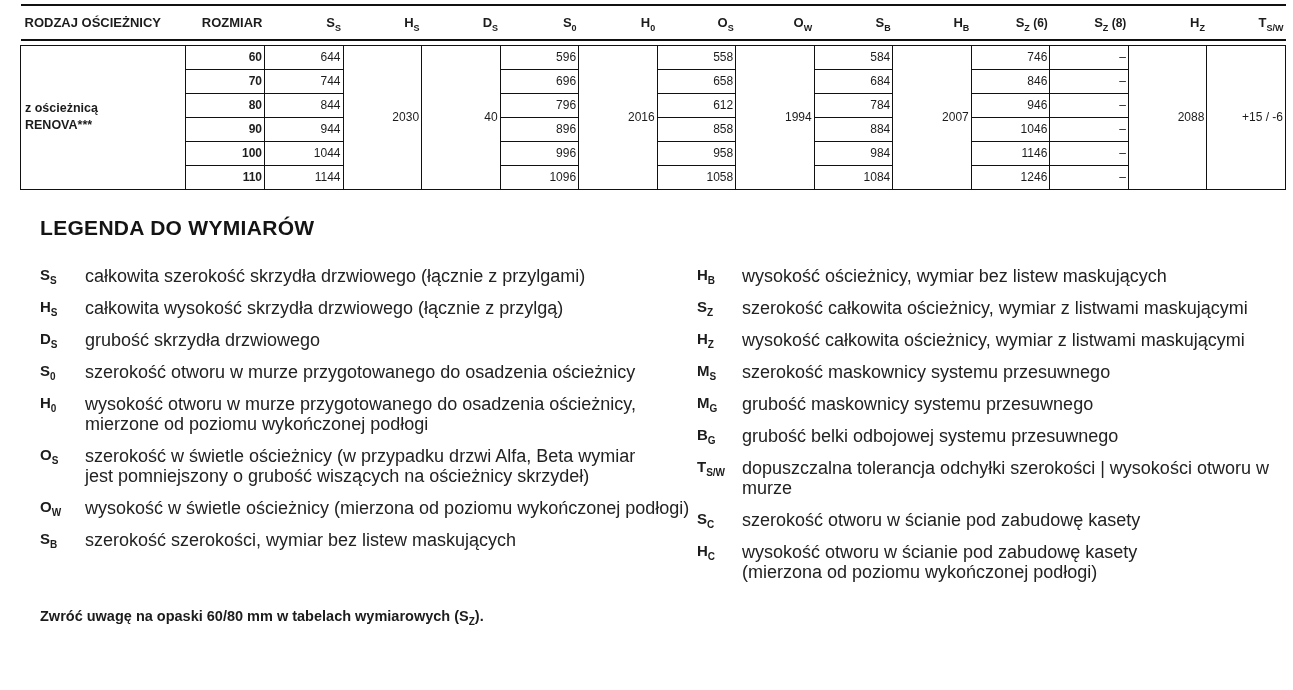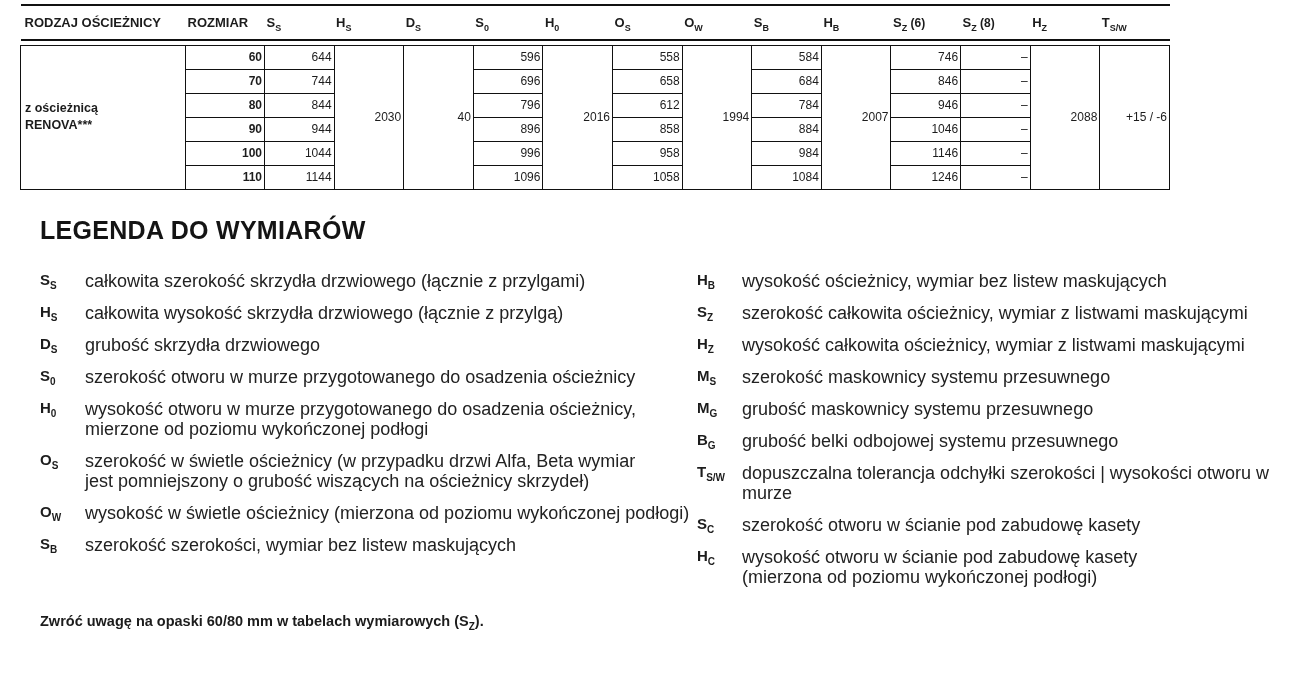--- a/index.html
+++ b/index.html
@@ -5,46 +5,46 @@
   * { margin:0; padding:0; box-sizing:border-box; }
   html,body { background:#ffffff; }
   body {
     width:1293px; height:690px; overflow:hidden;
     color:#1c1c1c;
     font-family:"Liberation Sans","DejaVu Sans",sans-serif;
   }
   .page { padding:4px 7px 0 20px; }
 
   
-  table.dim-table { border-collapse:collapse; table-layout:fixed; width:1150px; }
+  table.dim-table { border-collapse:collapse; table-layout:fixed; width:1266px; }
   .dim-table col.c0 { width:165px; }
   .dim-table col.c1 { width:79px; }
   thead th {
     border-top:2px solid #111; border-bottom:2px solid #111;
-    font-size:13px; font-weight:bold; text-align:left;
+    font-size:13px; font-weight:bold; text-align:right;
     padding:9px 2px; white-space:nowrap;
   }
   thead th.first { text-align:left; padding-left:4px; }
   tbody td {
     border:1px solid #111; text-align:right;
     font-size:12px; height:24px; padding:2px;
     vertical-align:middle; white-space:nowrap;
   }
   tr.spacer-row td { border:none; height:5px; padding:0; }
   td.group-cell {
     text-align:left; font-weight:bold; padding-left:4px;
     font-size:12.5px; line-height:1.4; white-space:normal;
   }
   td.bold { font-weight:bold; }
   sub.sym-sub { font-size:9px; line-height:0; }
   .sym-suffix { font-size:12px; }
 
   
   .legend { margin-top:26px; padding-left:20px; }
-  .legend h2 { font-size:25px; font-weight:bold; letter-spacing:.3px; color:#141414; }
+  .legend h2 { font-size:21px; font-weight:bold; letter-spacing:.3px; color:#141414; }
   .legend-columns { display:flex; margin-top:26px; }
   .legend-col { display:flex; flex-direction:column; }
   .legend-col.left { width:657px; flex:none; }
   .legend-item { display:flex; margin-bottom:12px; }
   .legend-sym { width:45px; flex:none; font-weight:bold; font-size:15px; padding-top:0px; }
   .legend-sym sub { font-size:10px; }
   .legend-desc { font-size:18px; line-height:20px; color:#222; }
   .legend-note { margin-top:14px; font-size:14.5px; font-weight:bold; }
   .legend-note sub { font-size:10px; }
 </style>

